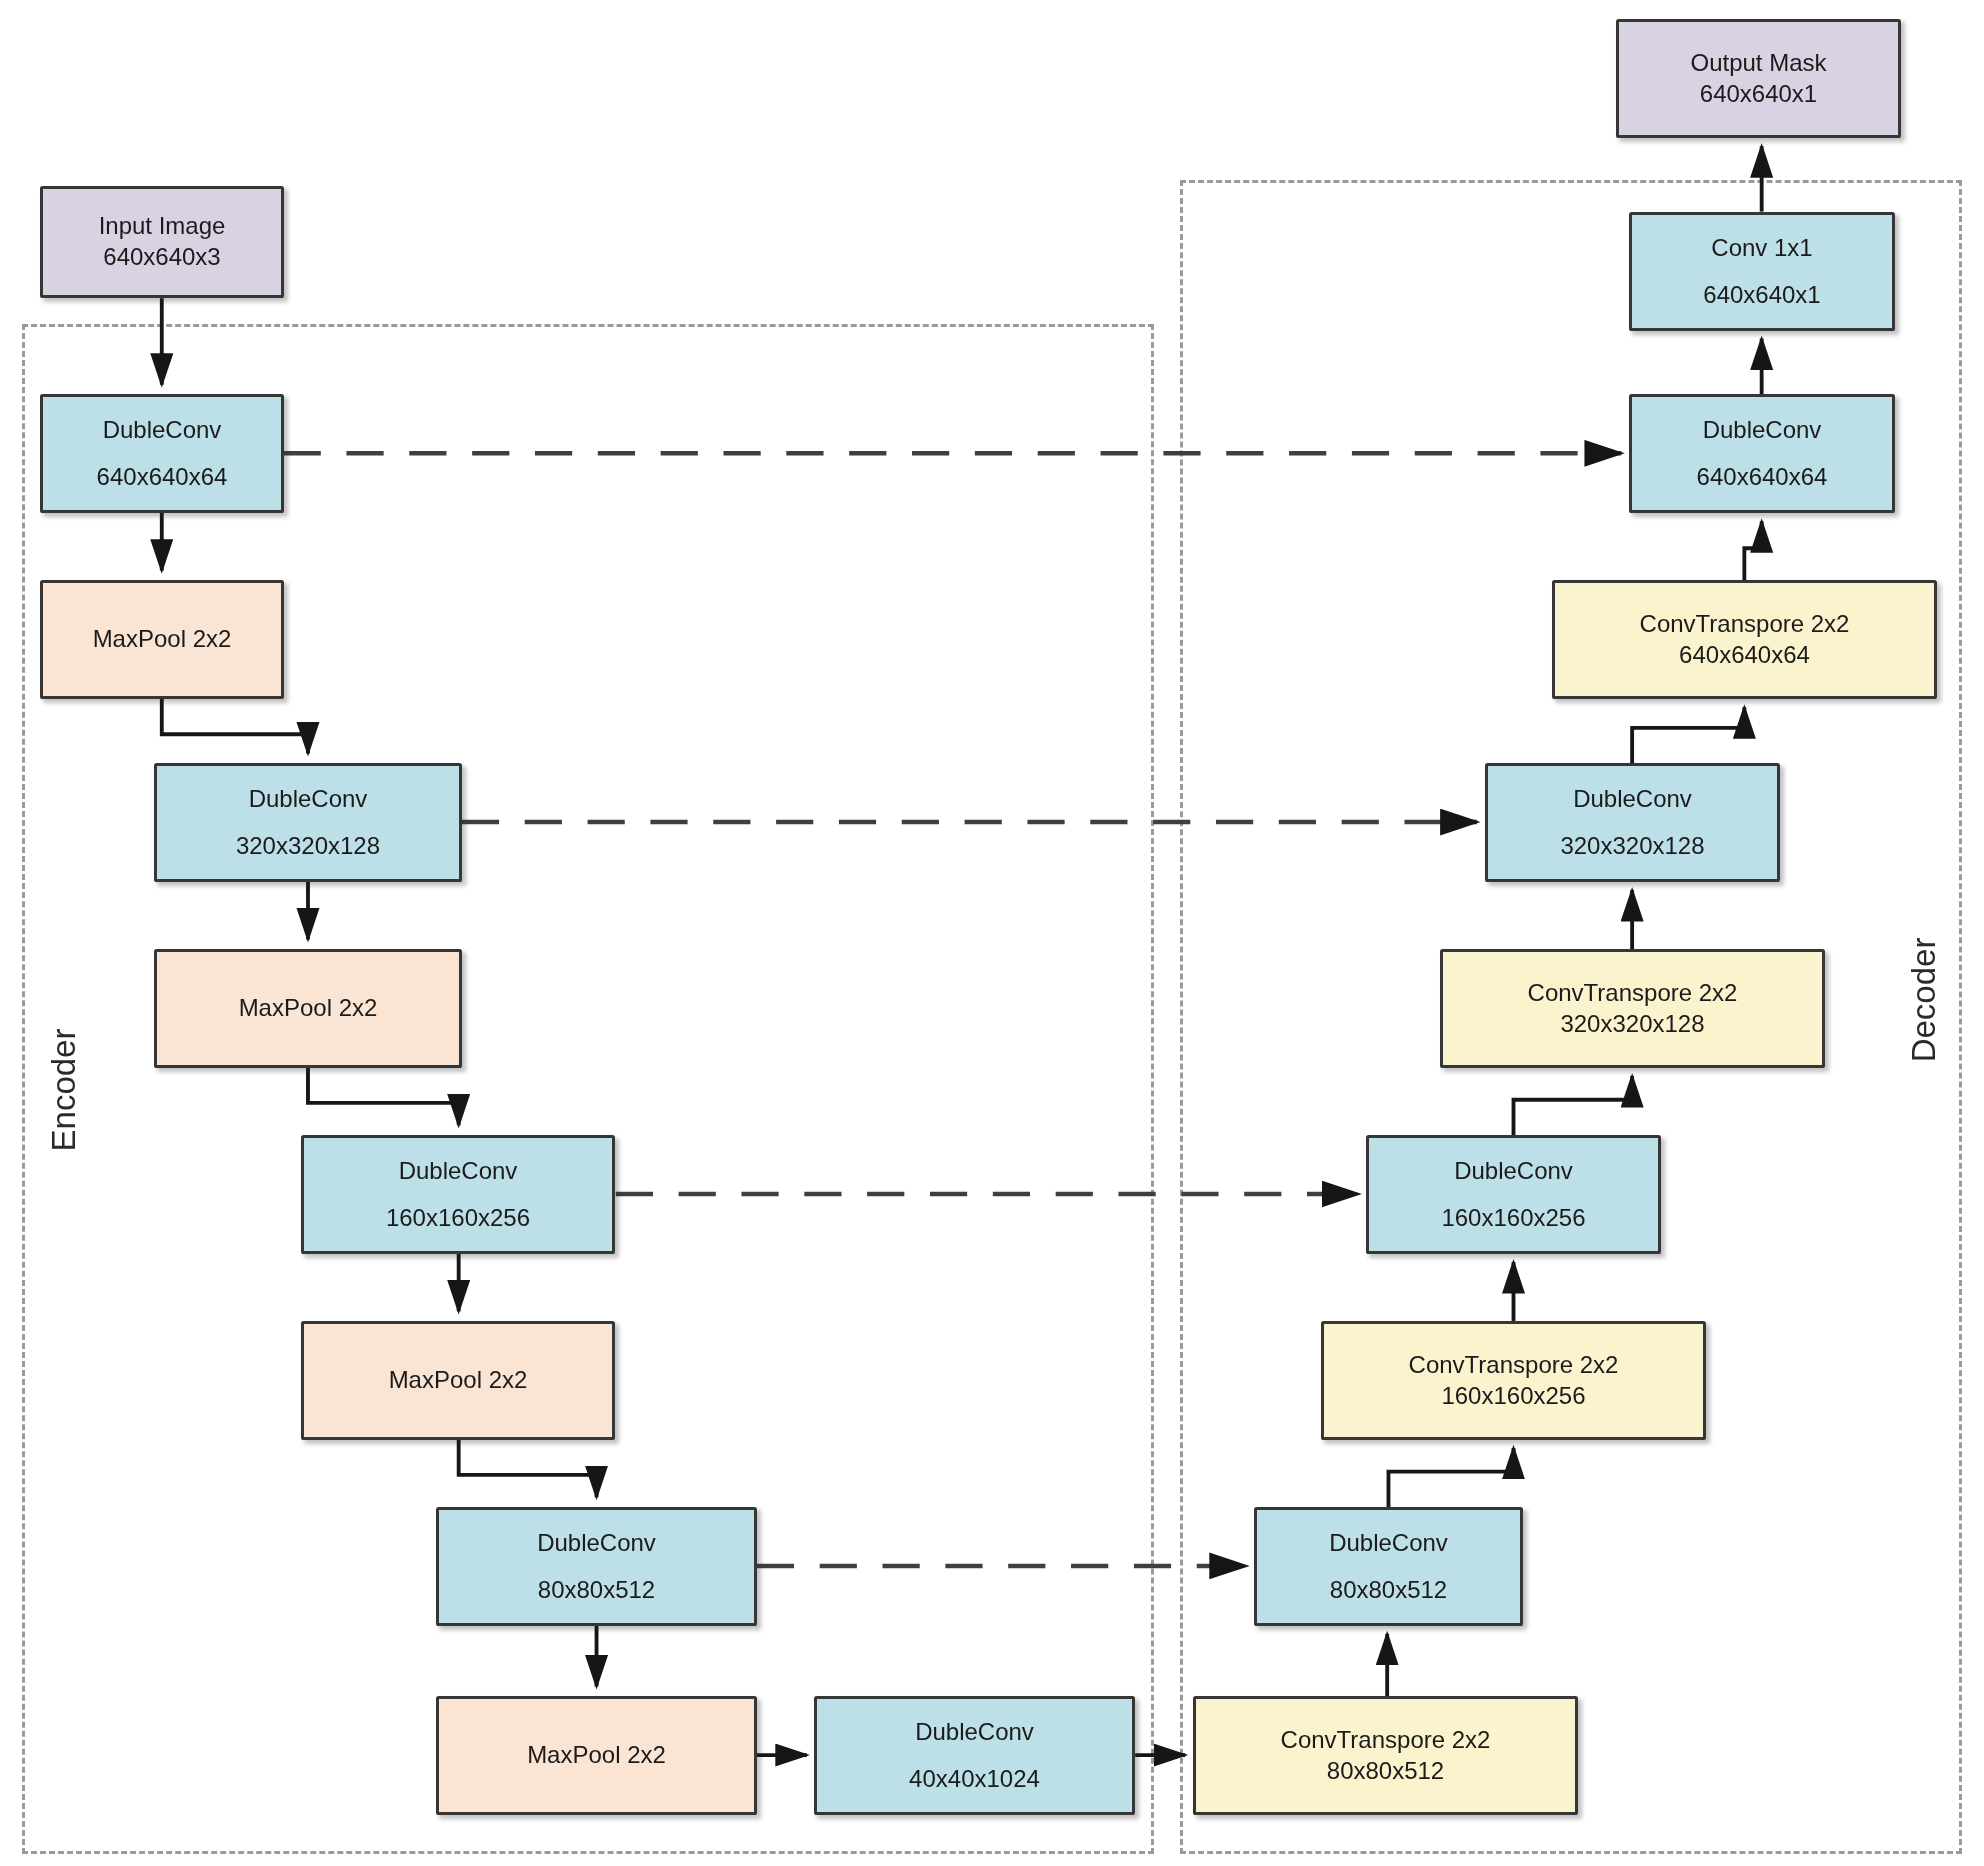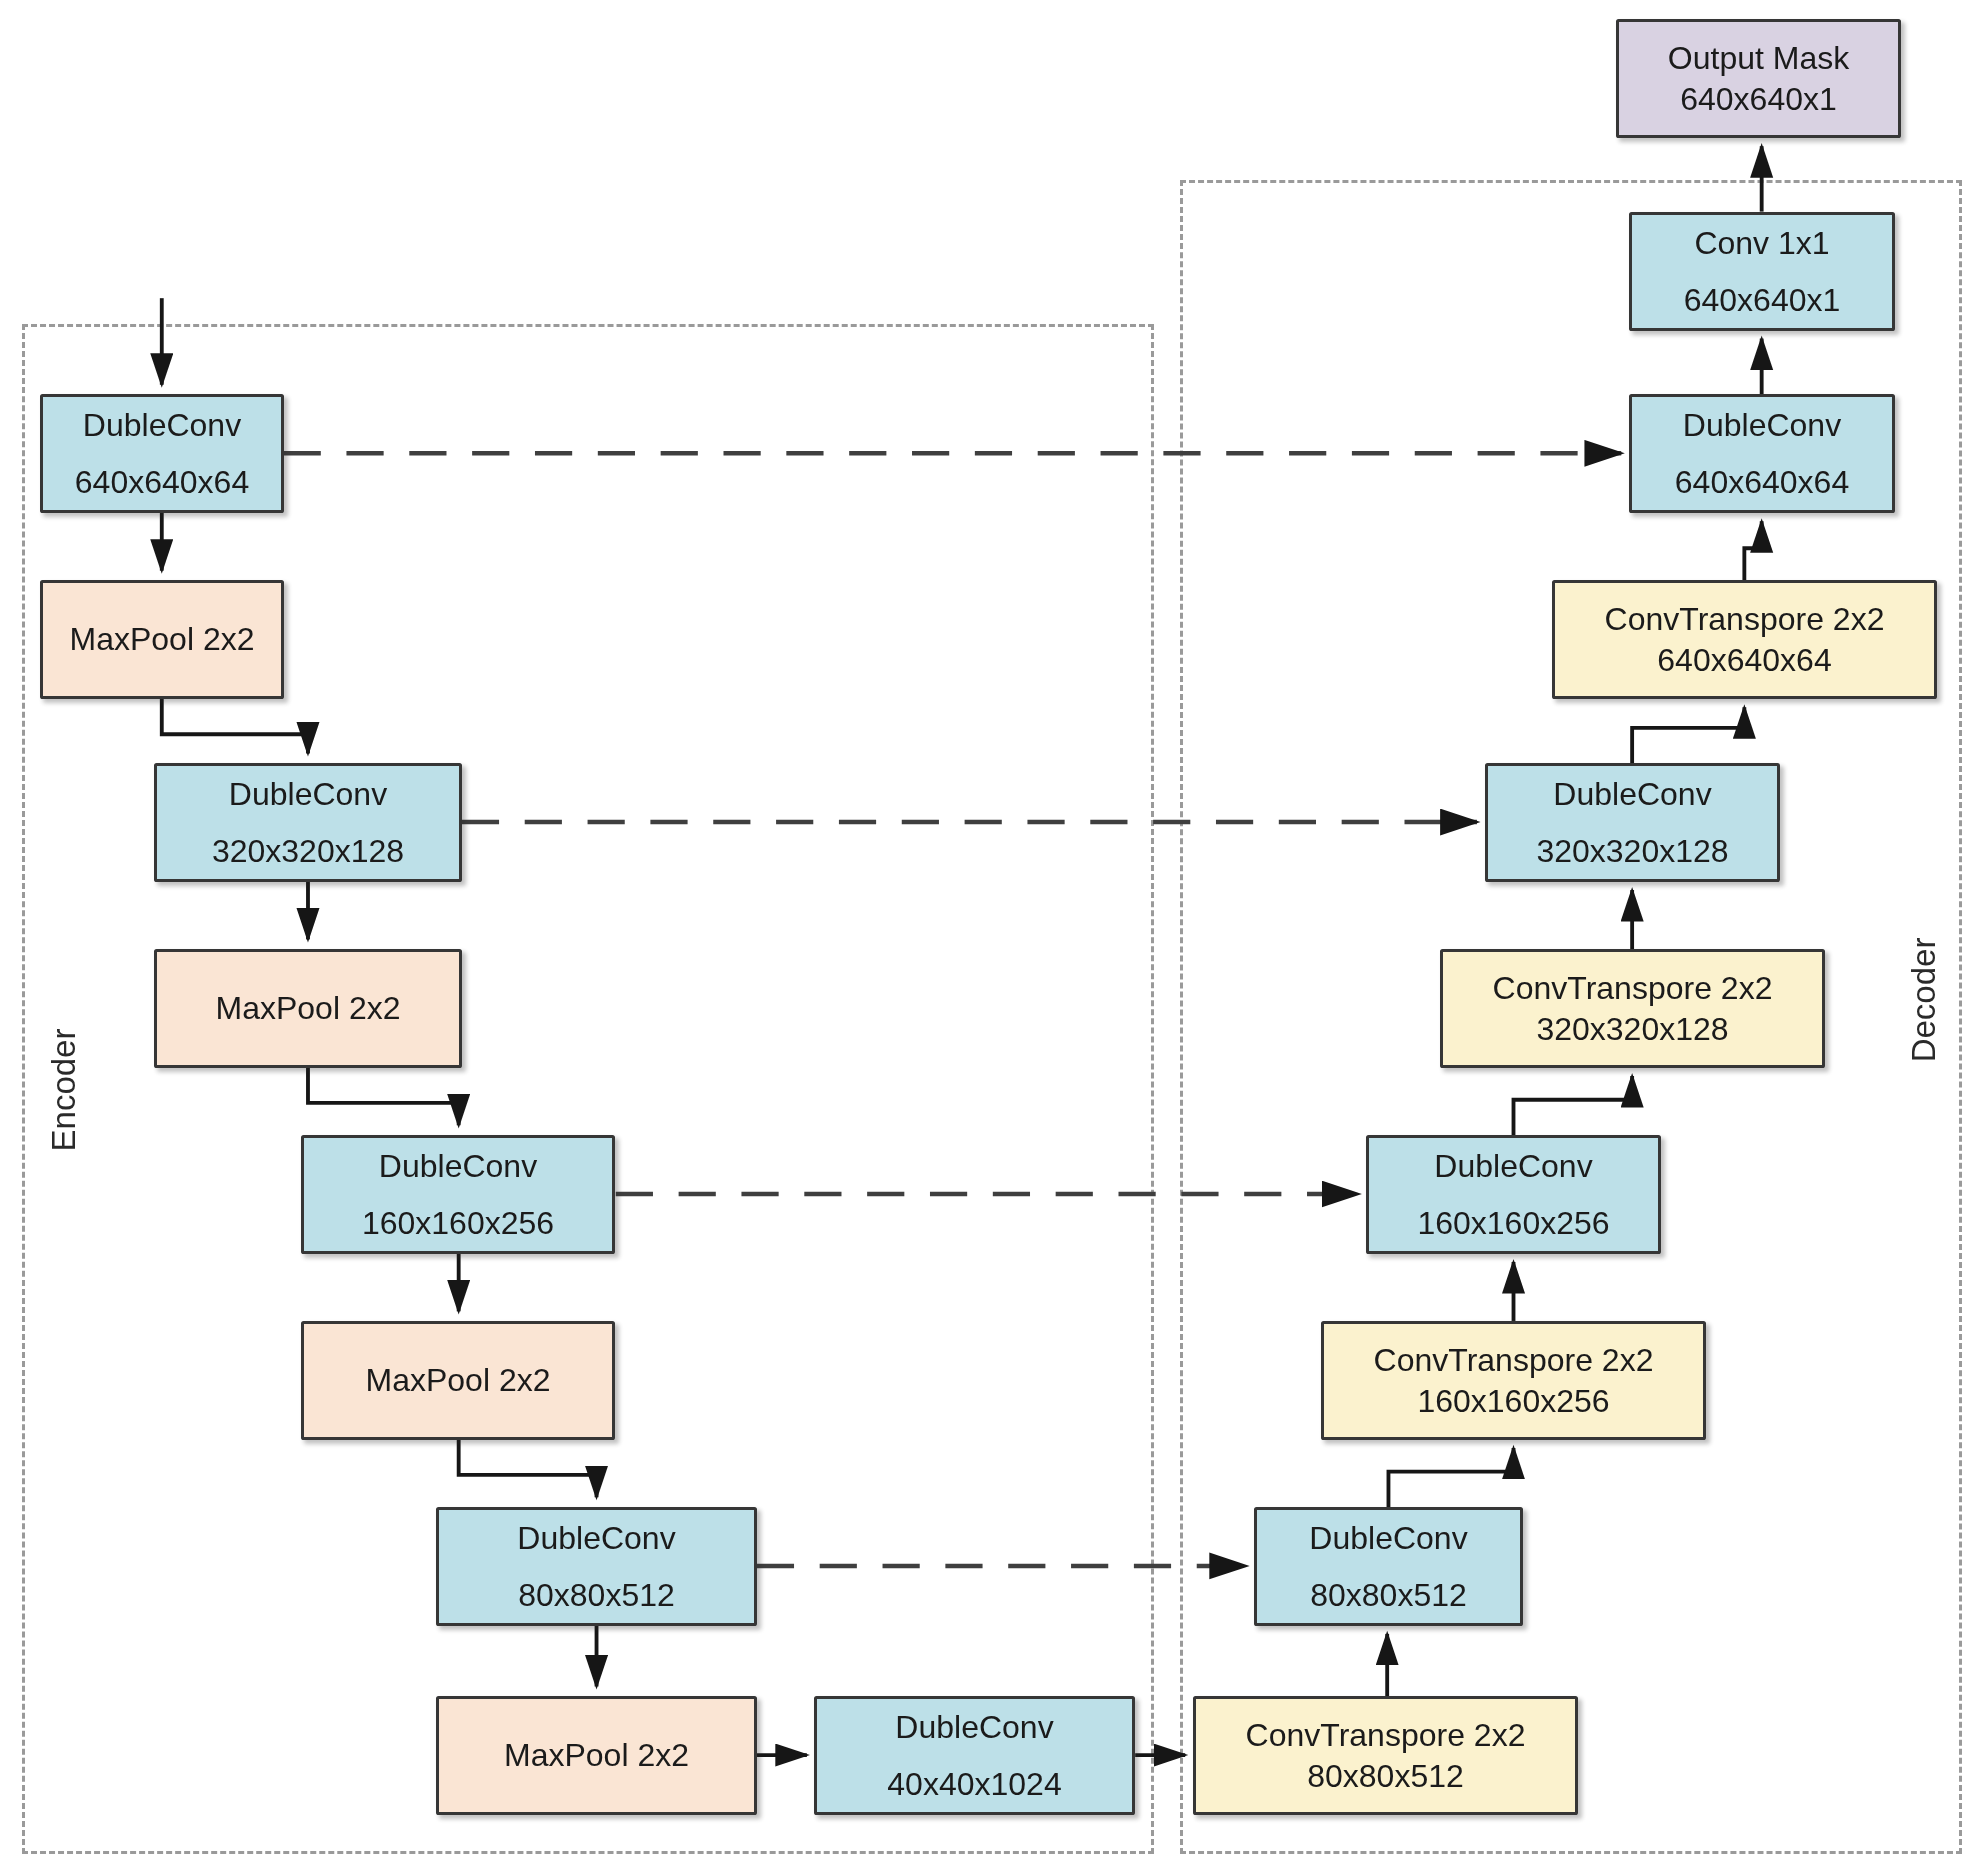--- a/index.html
+++ b/index.html
@@ -11,21 +11,21 @@
     overflow:hidden;
   }
   svg.wires{position:absolute;left:0;top:0;z-index:1;}
   .node{
     position:absolute;z-index:2;
     display:flex;flex-direction:column;align-items:center;justify-content:center;
     border:3.2px solid #363636;border-radius:2.6px;
     box-sizing:border-box;
     color:#1b1b1b;
     text-align:center;
-    font-size:32px;line-height:1.28;
+    font-size:24px;line-height:1.28;
     box-shadow:3.2px 3.8px 4.5px rgba(40,40,40,0.28);
   }
   .node .t2:empty{display:none;}
   .io{background:#d9d2e2;}
   .conv{background:#bde0e8;gap:16px;}
   .pool{background:#fae5d4;}
   .tconv{background:#fbf2ce;align-items:center;}
   .container-box{
     position:absolute;z-index:0;
     border:3.2px dashed #9a9a9a;
@@ -80,20 +80,24 @@
     </g>
 
     <g stroke="#3f3f3f" stroke-width="7" fill="none" stroke-dasharray="58 40">
       <path marker-end="url(#ah)" d="M442,707 L2528,707"></path>
       <path marker-end="url(#ah)" d="M720,1282 L2303,1282"></path>
       <path marker-end="url(#ah)" d="M960,1862 L2118,1862"></path>
       <path marker-end="url(#ah)" d="M1180,2442 L1943,2442"></path>
     </g>
   </svg>
 
+  <div class="node io" style="left:40px;top:186px;width:244px;height:112px;">
+    <div class="t1">Input Image</div>
+    <div class="t2">640x640x3</div>
+  </div>
 
   <div class="node conv" style="left:40px;top:394px;width:244px;height:119px;">
     <div class="t1">DubleConv</div>
     <div class="t2">640x640x64</div>
   </div>
 
   <div class="node pool" style="left:40px;top:580px;width:244px;height:119px;">
     <div class="t1">MaxPool 2x2</div>
 
   </div>

